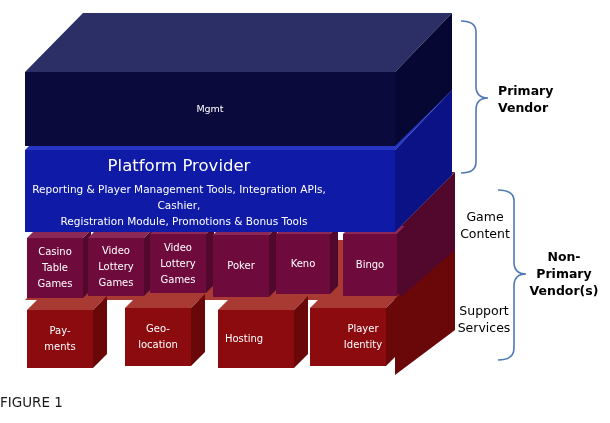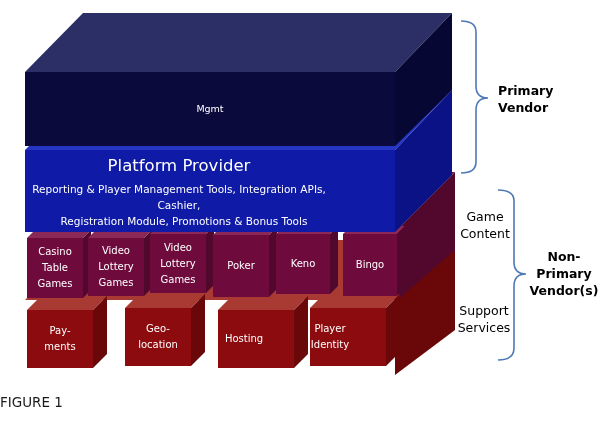--- a/index.html
+++ b/index.html
@@ -126,21 +126,21 @@
 Lottery
 Games</div>
     <div class="box-text tile-text" style="left: 213px; top: 235px; width: 56px; height: 62px;">Poker</div>
     <div class="box-text tile-text" style="left: 276px; top: 234px; width: 54px; height: 60px;">Keno</div>
     <div class="box-text tile-text" style="left: 343px; top: 234px; width: 54px; height: 62px;">Bingo</div>
     <div class="box-text tile-text" style="left: 27px; top: 310px; width: 66px; height: 58px;">Pay-
 ments</div>
     <div class="box-text tile-text" style="left: 125px; top: 308px; width: 66px; height: 58px;">Geo-
 location</div>
     <div class="box-text tile-text" style="left: 218px; top: 310px; width: 52px; height: 58px; border-radius: 27px;">Hosting</div>
-    <div class="box-text tile-text" style="left: 292px; top: 308px; width: 76px; height: 58px; text-align: center;">Player
+    <div class="box-text tile-text" style="left: 325px; top: 308px; width: 76px; height: 58px; text-align: center;">Player
 Identity</div>
   </div>
 
 <div class="lbl lbl-bold" style="left:498px; top:82px; width:70px; text-align:left; white-space:pre-line;">Primary
 Vendor</div>
 <div class="lbl" style="left:455px; top:208px; width:60px; white-space:pre-line;">Game
 Content</div>
 <div class="lbl" style="left:452px; top:302px; width:64px; white-space:pre-line;">Support
 Services</div>
 <div class="lbl lbl-bold" style="left:524px; top:248px; width:80px; white-space:pre-line;">Non-

